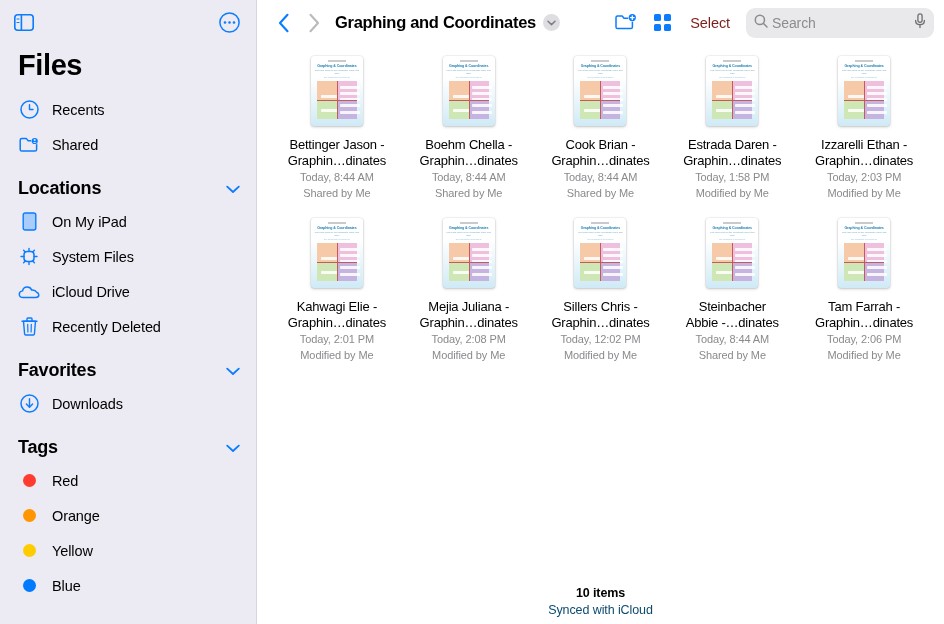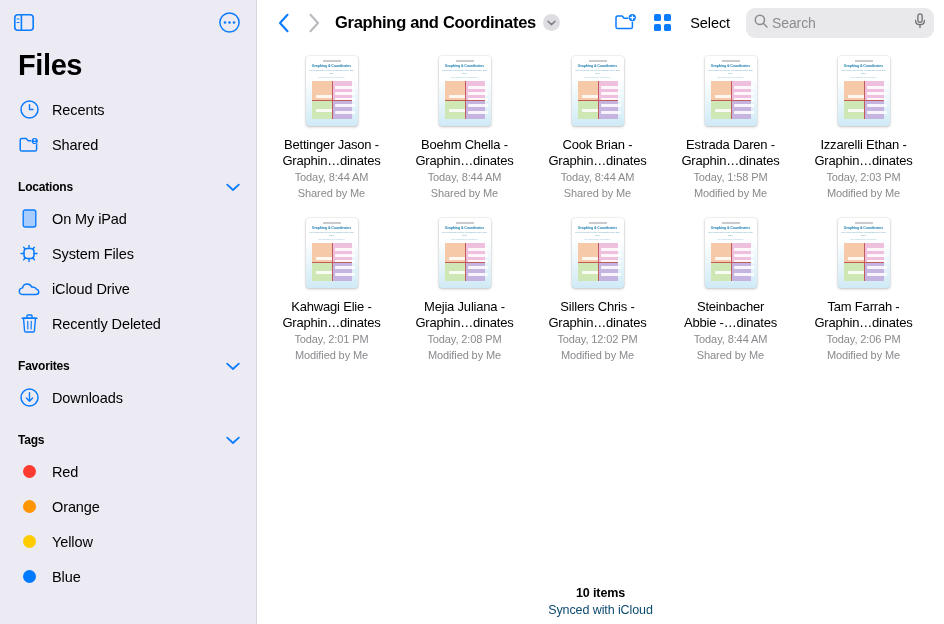--- a/index.html
+++ b/index.html
@@ -34,52 +34,52 @@
   .sb-row {
     height: 35px; display: flex; align-items: center;
     padding-left: 18px; gap: 12px; cursor: pointer;
   }
   .sb-row .lbl { font-size: 14.5px; color: #000; letter-spacing: -0.1px; }
   .sb-ico { width: 22px; height: 22px; display: flex; align-items: center; justify-content: center; flex: 0 0 22px; }
   .sb-section {
     display: flex; align-items: center; justify-content: space-between;
     padding: 16px 16px 5px 18px; cursor: pointer;
   }
-  .sb-section .sec-label { font-size: 12px; font-weight: bold; color: #000; letter-spacing: -0.2px; }
+  .sb-section .sec-label { font-size: 18px; font-weight: bold; color: #000; letter-spacing: -0.2px; }
   .dot { width: 13px; height: 13px; border-radius: 50%; display: block; }
 
   
   .main { flex: 1 1 auto; height: 624px; background: #fff; position: relative; display: flex; flex-direction: column; }
   .toolbar {
     height: 45px; display: flex; align-items: center; gap: 0;
     padding: 0 10px 0 12px; flex: 0 0 45px;
   }
   .nav-btn { width: 30px; height: 30px; display: flex; align-items: center; justify-content: center; cursor: pointer; }
   .crumb {
     display: flex; align-items: center; gap: 7px; margin-left: 6px; cursor: pointer;
   }
   .crumb-title { font-size: 16.5px; font-weight: bold; color: #000; letter-spacing: -0.3px; }
   .crumb-chev {
     width: 17px; height: 17px; border-radius: 50%; background: #DEDEE2;
     display: flex; align-items: center; justify-content: center;
   }
   .tb-spacer { flex: 1 1 auto; }
   .tb-btn { width: 36px; height: 32px; display: flex; align-items: center; justify-content: center; cursor: pointer; }
-  .select-btn { font-size: 14.5px; color: #000000; padding: 0 10px; cursor: pointer; letter-spacing: -0.1px; }
+  .select-btn { font-size: 14.5px; color: #7f1d1d; padding: 0 10px; cursor: pointer; letter-spacing: -0.1px; }
   .search {
     width: 188px; height: 30px; background: #E9E9EB; border-radius: 9px;
     display: flex; align-items: center; padding: 4px 8px; gap: 4px; margin-left: 6px; cursor: text;
   }
   .search .ph { font-size: 14px; color: #8C8C90; flex: 1 1 auto; letter-spacing: -0.1px; }
 
   
   .content { flex: 1 1 auto; position: relative; overflow: hidden; }
   .grid {
     display: grid; grid-template-columns: repeat(5, 1fr);
-    padding: 8px 14px 0 8px; row-gap: 14px;
+    padding: 8px 14px 0 14px; row-gap: 14px;
   }
   .tile { display: flex; flex-direction: column; align-items: center; cursor: pointer; padding: 0 4px; }
   .thumb-wrap {
     width: 58px; height: 76px; display: flex; align-items: center; justify-content: center;
     margin-bottom: 8px;
   }
   .doc {
     width: 52px; height: 70px; background: #fff; border-radius: 3px;
     box-shadow: 0 1px 3px rgba(0,0,0,0.22), 0 0 0 0.5px rgba(0,0,0,0.07);
     overflow: hidden; position: relative;

